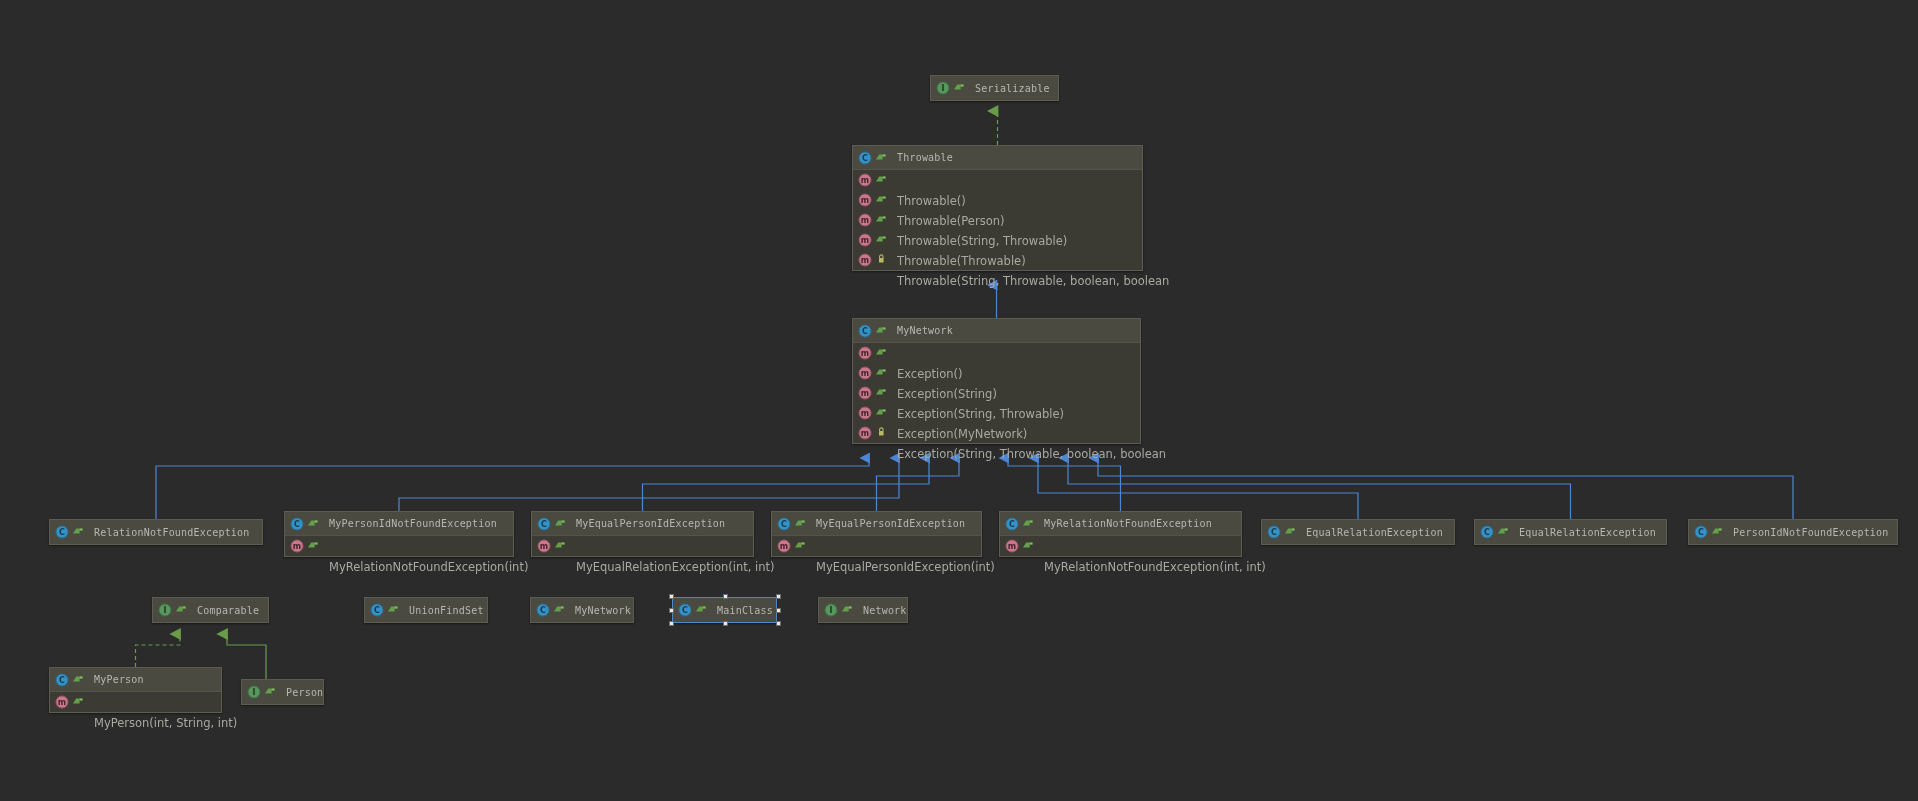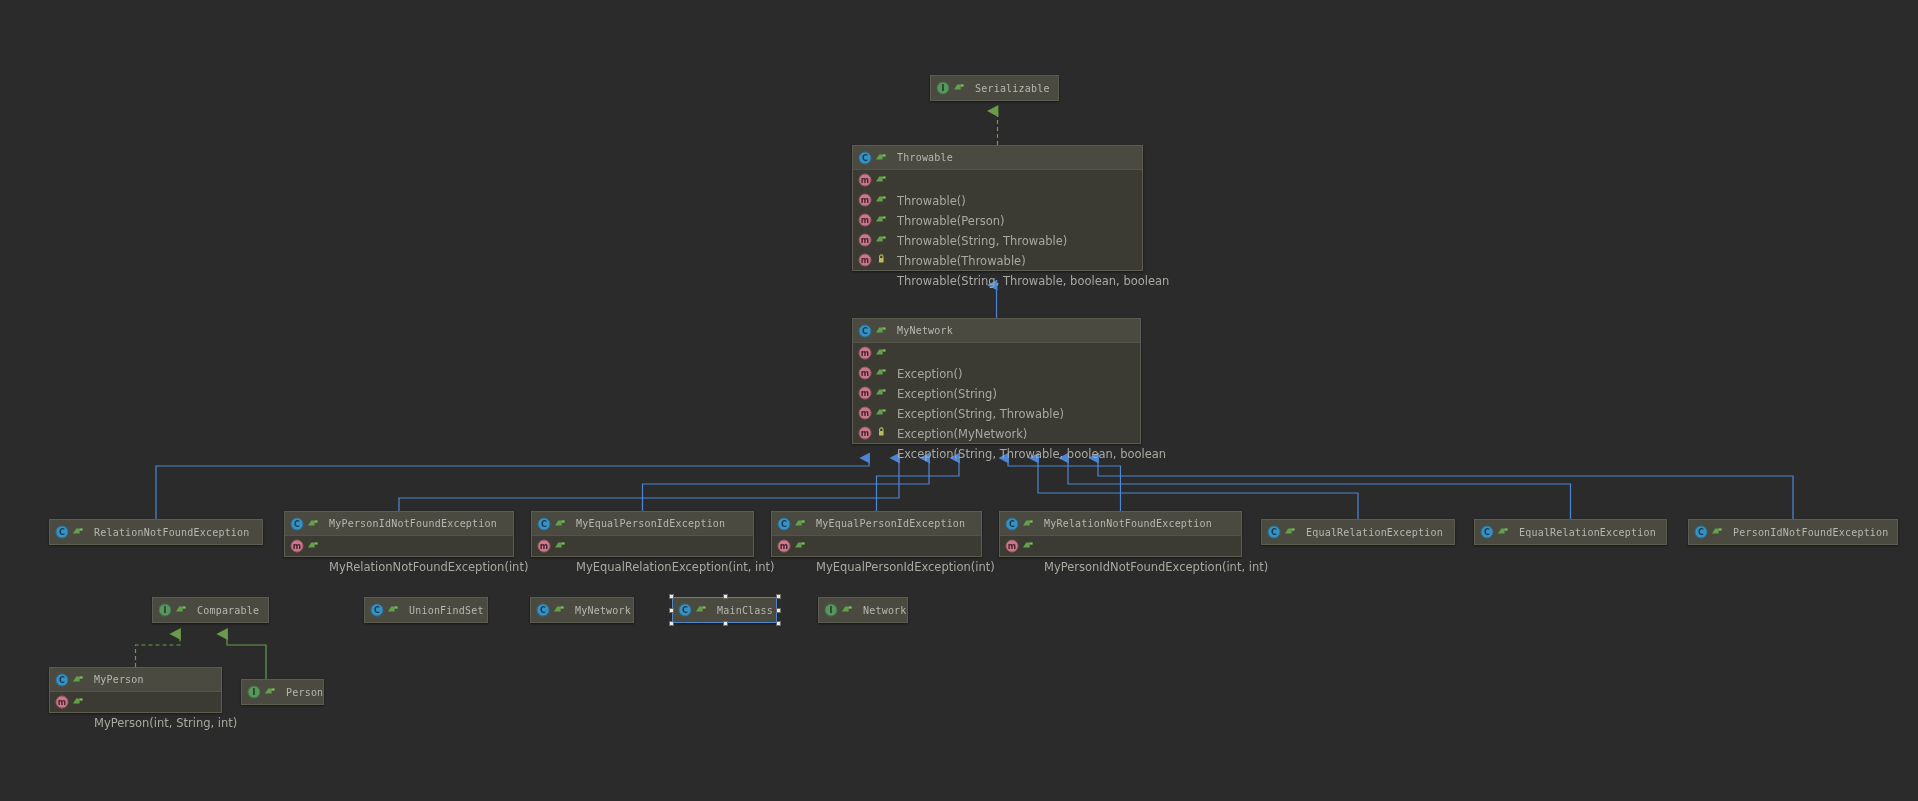--- a/index.html
+++ b/index.html
@@ -480,21 +480,21 @@
                 <circle cx="7" cy="7" r="6" fill="#c9788c" stroke="#9c5567" stroke-width="1"></circle>
                 <text x="7" y="10.4" text-anchor="middle" font-family="DejaVu Sans, sans-serif" font-size="8" font-weight="bold" fill="#46232c">m</text>
               </svg>
             </span>
             <span class="ico ico-gap">
               <svg width="12" height="12" viewBox="0 0 12 12">
                 <path d="M1 8.4 L4.2 3.4 L7.6 3.4 L7.6 8.4 Z" fill="#62a04a"></path>
                 <path d="M7.6 3.4 L10.6 3.4 L10.6 5.6 L7.6 5.6 Z" fill="#7cc05e"></path>
               </svg>
             </span>
-            <span class="mname">MyPersonIdNotFoundException(int, int)</span>
+            <span class="mname">MyRelationNotFoundException(int, int)</span>
           </div>
         </div>
       </div>
       <div class="node no-members" style="left: 1261px; top: 519px; width: 194px;">
         <div class="hdr">
           <span class="ico">
             <svg width="14" height="14" viewBox="0 0 14 14">
               <circle cx="7" cy="7" r="6" fill="#3592c4" stroke="#2b6f96" stroke-width="1"></circle>
               <text x="7" y="10.4" text-anchor="middle" font-family="DejaVu Sans, sans-serif" font-size="8" font-weight="bold" fill="#19384d">C</text>
             </svg>

